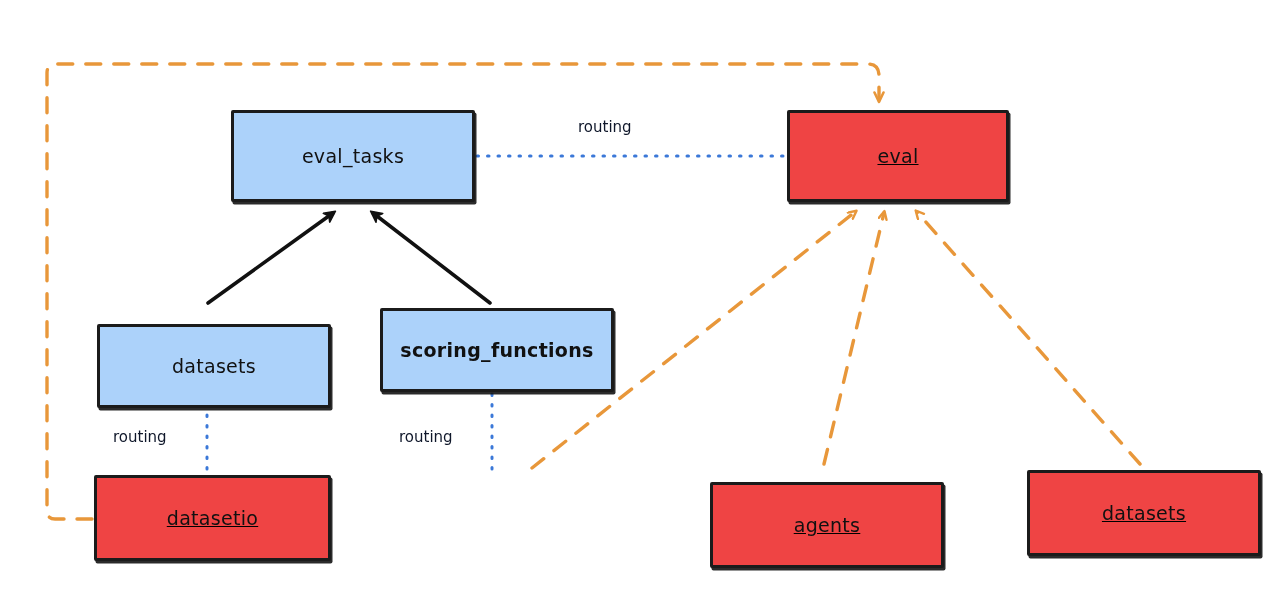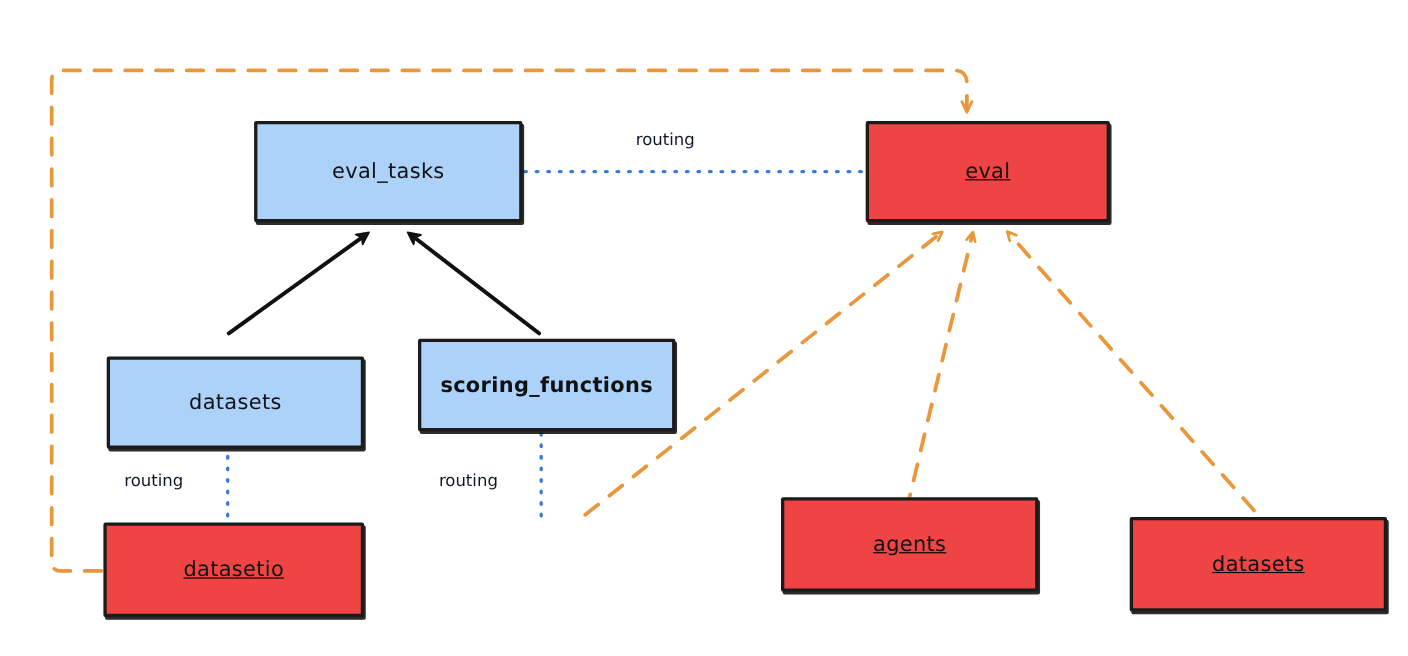--- a/index.html
+++ b/index.html
@@ -108,21 +108,21 @@
 
   <div class="node api" style="left:380px; top:308px; width:234px; height:84px;font-weight:bold;">
     <span class="label">scoring_functions</span>
   </div>
 
   <div class="node provider" style="left:94px; top:475px; width:237px; height:86px;">
     <span class="label">datasetio</span>
   </div>
 
 
-  <div class="node provider" style="left:710px; top:452px; width:234px; height:86px;text-align:center;">
+  <div class="node provider" style="left:710px; top:482px; width:234px; height:86px;text-align:center;">
     <span class="label">agents</span>
   </div>
 
   <div class="node provider" style="left:1027px; top:470px; width:234px; height:86px;">
     <span class="label">datasets</span>
   </div>
 
   <div class="edge-label" style="left:578px; top:118px;">routing</div>
 
   <div class="edge-label" style="left:113px; top:428px;">routing</div>

